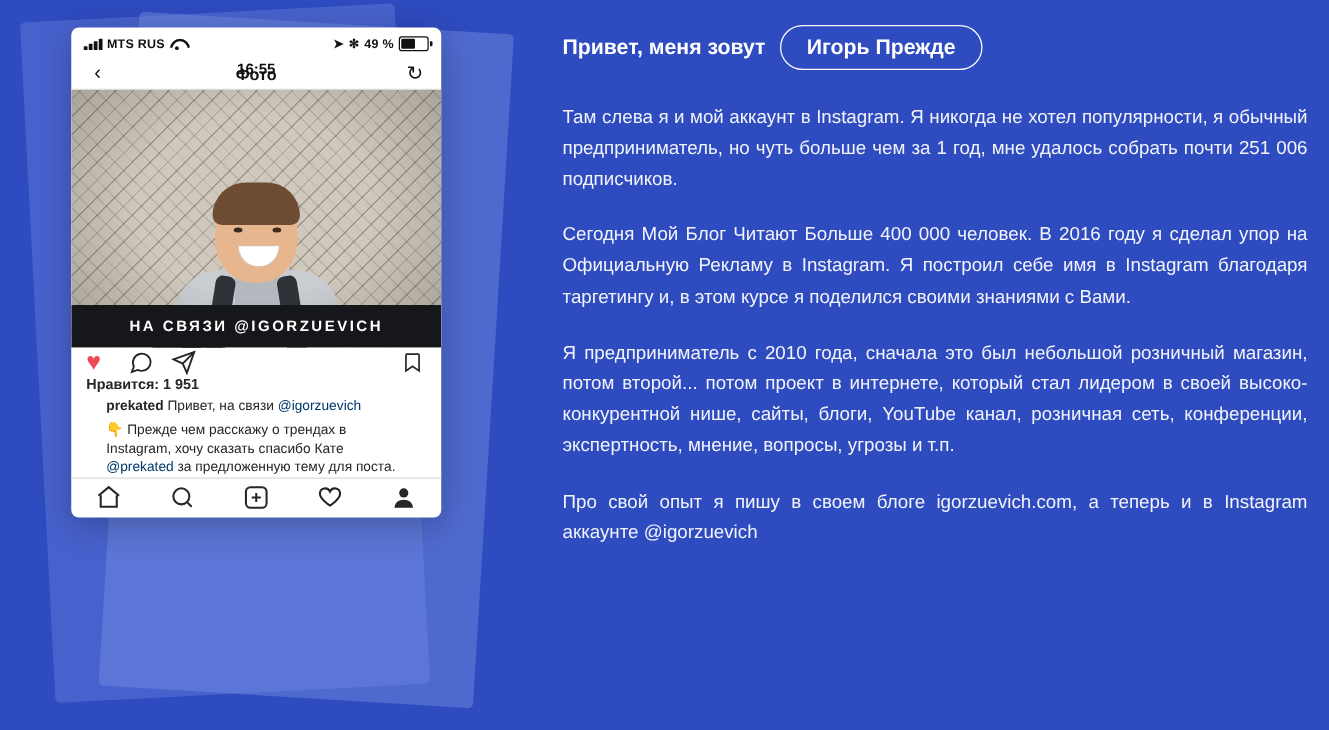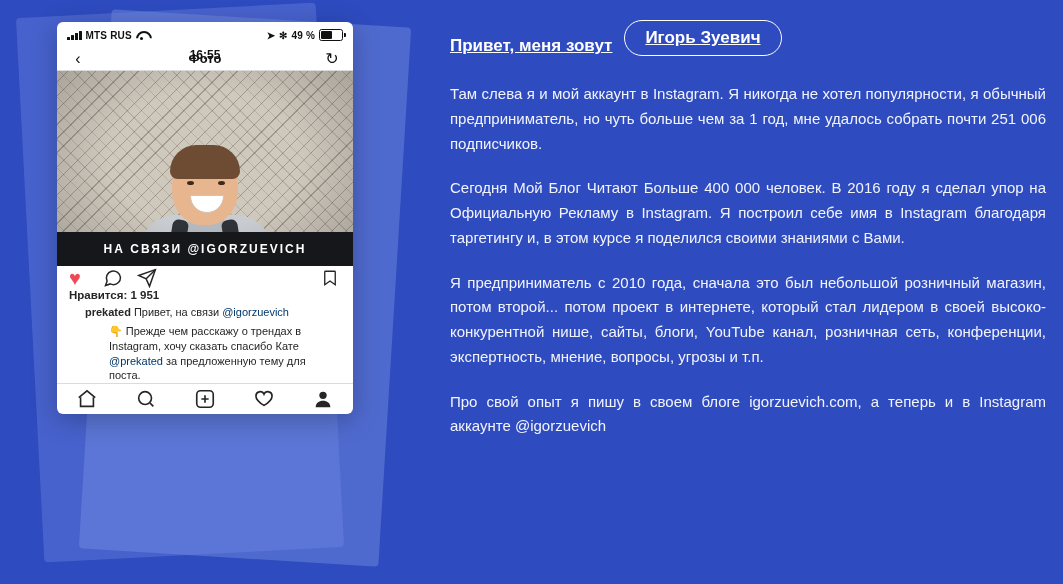--- a/index.html
+++ b/index.html
@@ -128,35 +128,35 @@
   .actions{
     height:34px;display:flex;align-items:center;gap:14px;padding:0 12px;
   }
   .actions .spacer{flex:1;}
   .ic{width:20px;height:20px;display:inline-block;}
   .heart{color:#ed4956;font-size:20px;line-height:20px;}
   .meta{padding:0 12px;font-size:11.5px;color:#262626;font-weight:bold;}
   .caption{padding:4px 28px 0;font-size:11px;color:#262626;line-height:1.35;}
   .caption .user{font-weight:bold;}
   .caption a{color:#00376b;text-decoration:none;}
-  .cap-line{margin-top:4px;margin-left:24px;}
+  .cap-line{margin-top:4px;}
   
   .tabbar{
     margin-top:auto;height:44px;border-top:1px solid #dbdbdb;
     display:flex;align-items:center;justify-content:space-around;
     font-size:19px;color:#111;
   }
   .tab-ic{width:26px;height:26px;display:flex;align-items:center;justify-content:center;}
   
   .right{
     position:absolute;left:450px;top:20px;width:596px;
     color:#ffffff;
   }
   .greet{
-    display:flex;align-items:flex-end;gap:12px;margin-bottom:26px;text-decoration:underline;
+    display:flex;align-items:center;gap:12px;margin-bottom:26px;
   }
   .greet-text{font-size:17px;font-weight:bold;color:#fff;}
   .name-pill{
     border:1.6px solid #ffffff;border-radius:22px;
     padding:7px 20px;font-size:17px;font-weight:bold;color:#fff;
   }
   .para{
     font-size:15px;line-height:1.65;color:#f2f4fb;
     margin:0 0 20px 0;text-align:justify;
   }
@@ -277,19 +277,19 @@
           <circle cx="12" cy="8" r="4"></circle>
           <path d="M4 21c0-4.4 3.6-7 8-7s8 2.6 8 7z"></path>
         </svg>
     </span>
   </div>
 </div>
 
 <div class="right">
   <div class="greet">
     <span class="greet-text">Привет, меня зовут</span>
-    <span class="name-pill">Игорь Зуевич</span>
+    <span class="name-pill">Игорь Прежде</span>
   </div>
   <p class="para">Там слева я и мой аккаунт в Instagram. Я никогда не хотел популярности, я обычный предприниматель, но чуть больше чем за 1 год, мне удалось собрать почти 251 006 подписчиков.</p>
   <p class="para">Сегодня Мой Блог Читают Больше 400 000 человек. В 2016 году я сделал упор на Официальную Рекламу в Instagram. Я построил себе имя в Instagram благодаря таргетингу и, в этом курсе я поделился своими знаниями с Вами.</p>
   <p class="para">Я предприниматель с 2010 года, сначала это был небольшой розничный магазин, потом второй... потом проект в интернете, который стал лидером в своей высоко-конкурентной нише, сайты, блоги, YouTube канал, розничная сеть, конференции, экспертность, мнение, вопросы, угрозы и т.п.</p>
   <p class="para">Про свой опыт я пишу в своем блоге igorzuevich.com, а теперь и в Instagram аккаунте @igorzuevich</p>
 </div>
 
 </body></html>

